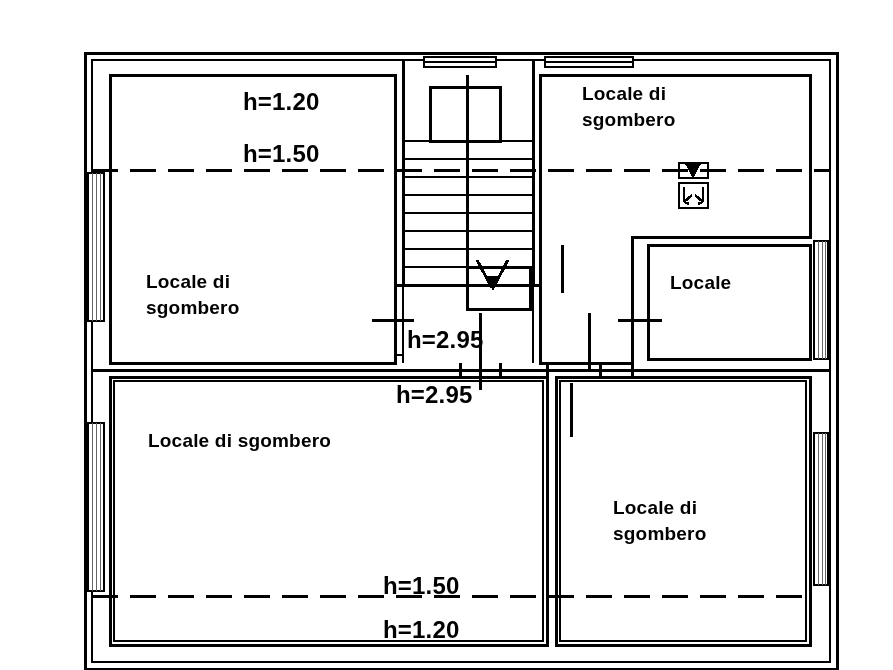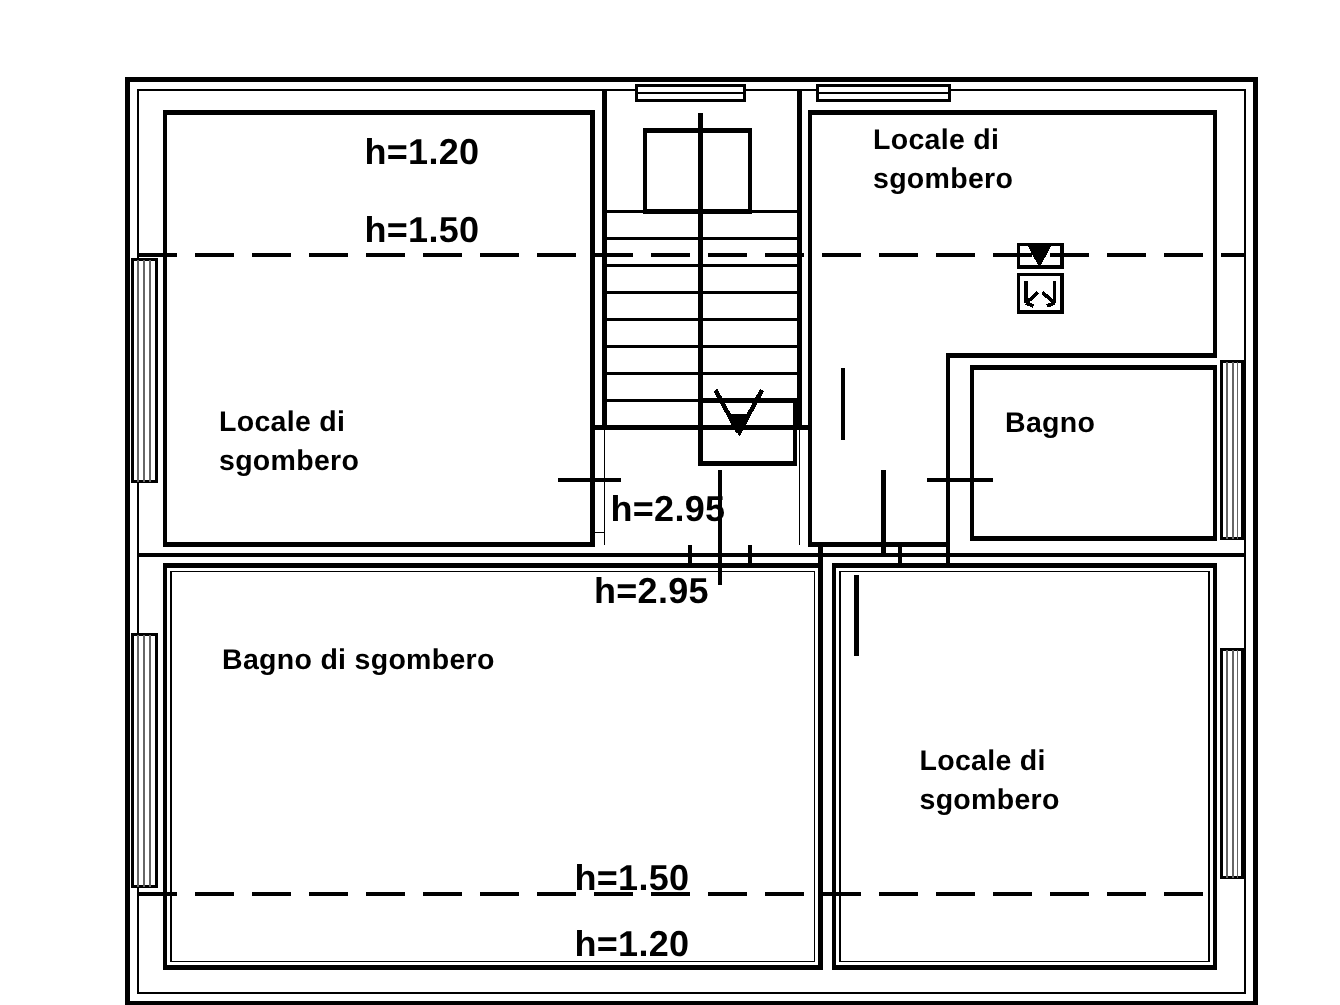--- a/index.html
+++ b/index.html
@@ -205,27 +205,27 @@
   <div class="room-label two-line" style="left:146px; top:224px; text-align:left;">
     <div>Locale di</div>
     <div>sgombero</div>
   </div>
 
   <div class="room-label two-line" style="left:582px; top:36px; text-align:left;">
     <div>Locale di</div>
     <div>sgombero</div>
   </div>
 
-  <div class="room-label" style="left:670px; top:227px;">Bagno</div>
+  <div class="room-label" style="left:670px; top:227px;">Locale</div>
 
   <div class="h-label" style="left:407px; top:281px;">h=2.95</div>
 
   <div class="h-label" style="left:396px; top:336px;">h=2.95</div>
 
-  <div class="room-label" style="left:148px; top:385px;">Bagno di sgombero</div>
+  <div class="room-label" style="left:148px; top:385px;">Locale di sgombero</div>
 
   <div class="room-label two-line" style="left:613px; top:450px; text-align:left;">
     <div>Locale di</div>
     <div>sgombero</div>
   </div>
 
   <div class="h-label" style="left:383px; top:527px;">h=1.50</div>
 
   <div class="h-label" style="left:383px; top:571px;">h=1.20</div>
 

